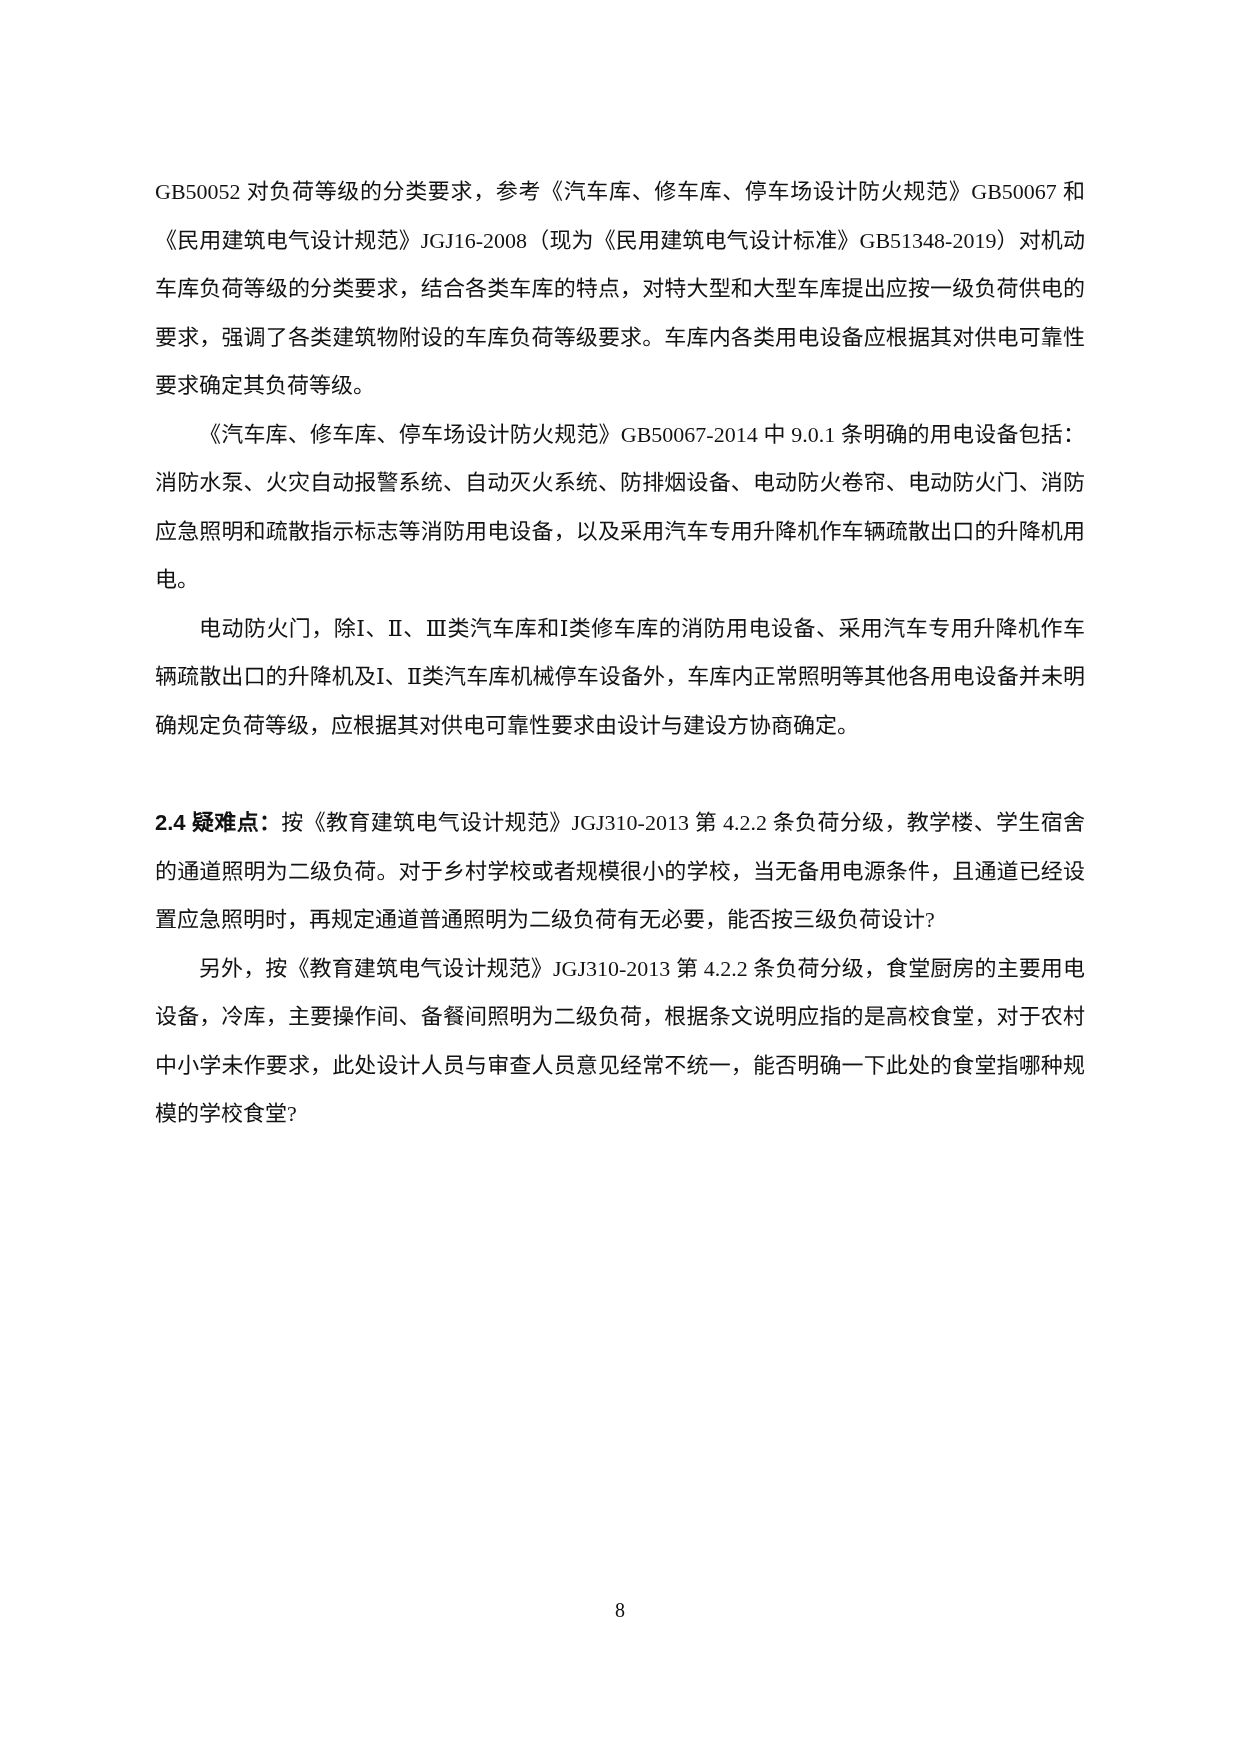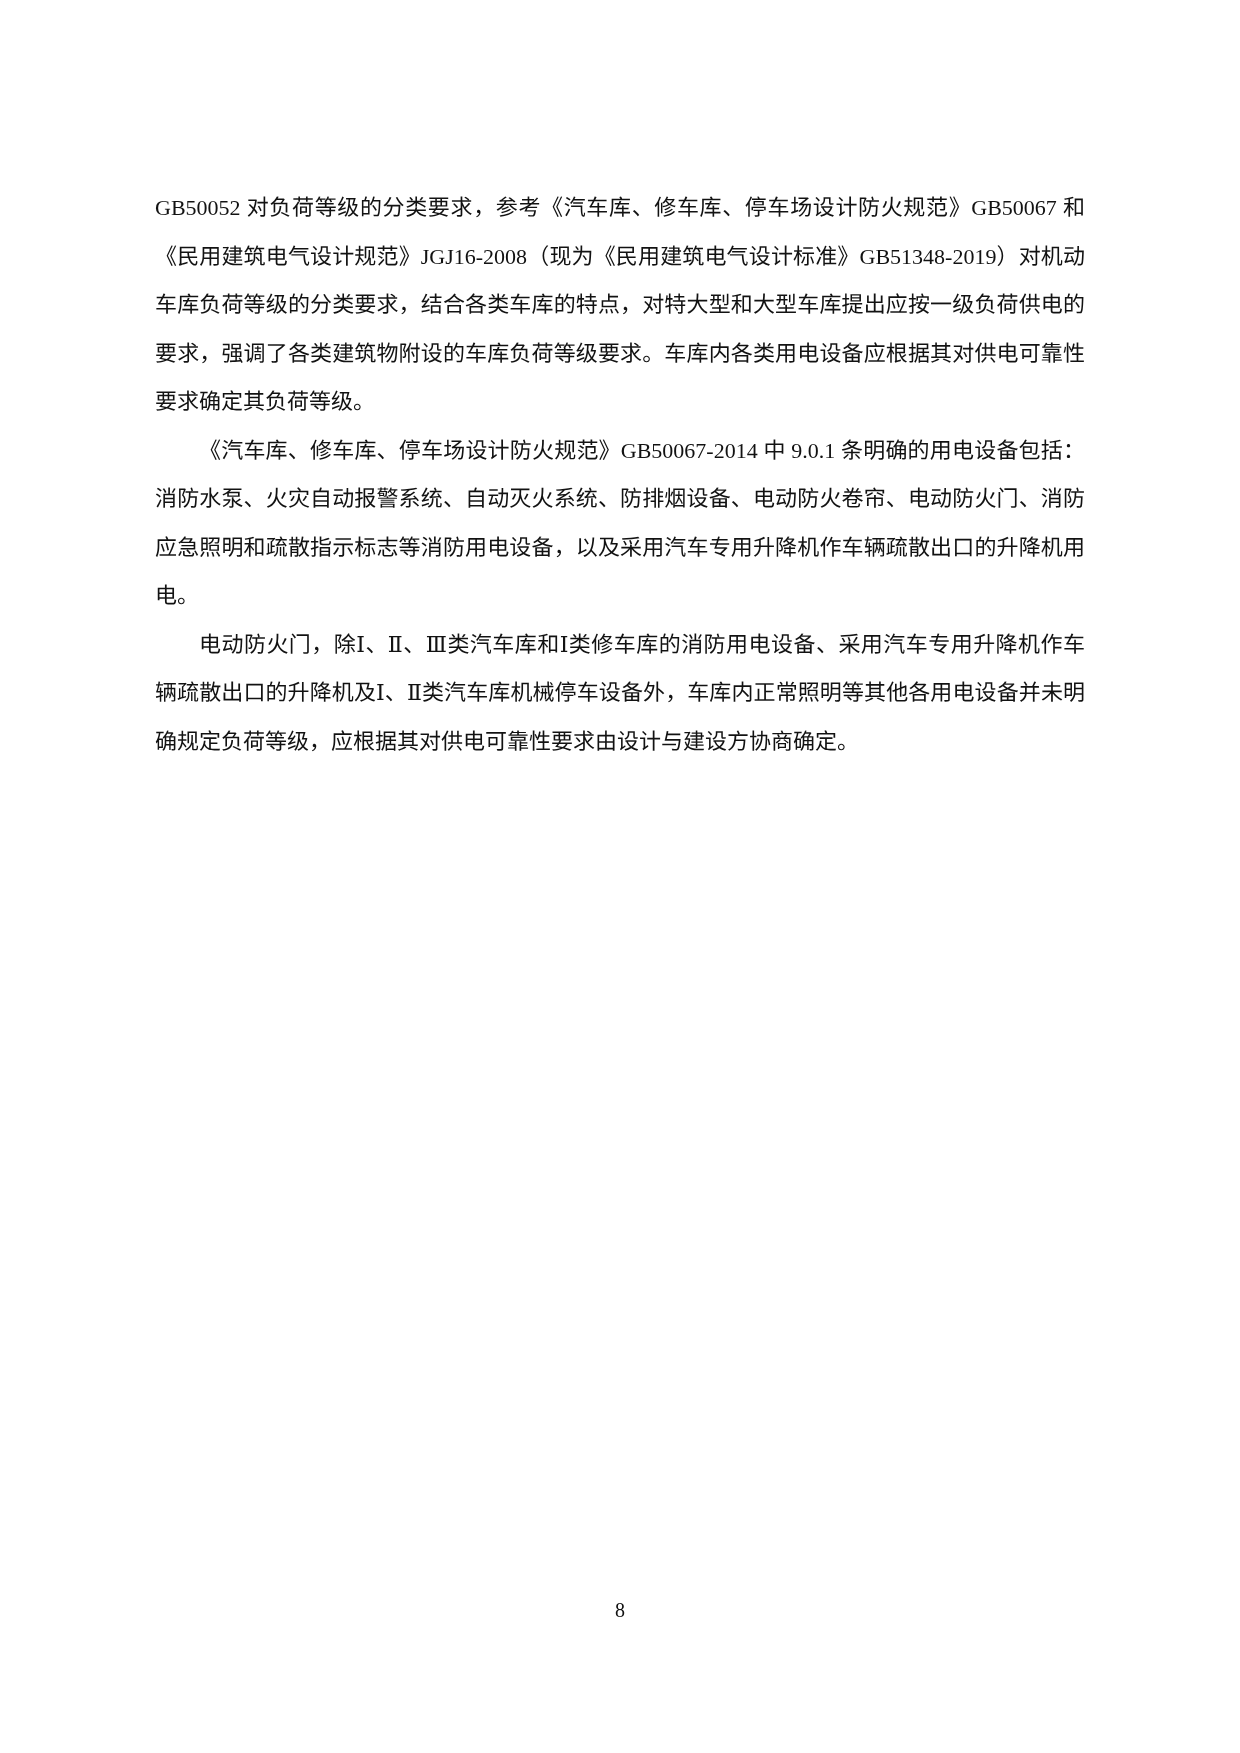--- a/index.html
+++ b/index.html
@@ -16,21 +16,21 @@
   }
   .page {
     position: relative;
     width: 1240px;
     height: 1753px;
     background: #ffffff;
   }
   .content {
     position: absolute;
     left: 155px;
-    top: 184px;
+    top: 168px;
     width: 930px;
   }
   p.para {
     margin: 0;
     font-size: 22px;
     line-height: 48.5px;
     text-align: justify;
     text-justify: inter-ideograph;
     color: #121212;
   }
@@ -61,20 +61,22 @@
 <div class="page">
   <div class="content">
 
     <p class="para">GB50052 对负荷等级的分类要求，参考《汽车库、修车库、停车场设计防火规范》GB50067 和《民用建筑电气设计规范》JGJ16-2008（现为《民用建筑电气设计标准》GB51348-2019）对机动车库负荷等级的分类要求，结合各类车库的特点，对特大型和大型车库提出应按一级负荷供电的要求，强调了各类建筑物附设的车库负荷等级要求。车库内各类用电设备应根据其对供电可靠性要求确定其负荷等级。</p>
 
     <p class="para indent">《汽车库、修车库、停车场设计防火规范》GB50067-2014 中 9.0.1 条明确的用电设备包括：消防水泵、火灾自动报警系统、自动灭火系统、防排烟设备、电动防火卷帘、电动防火门、消防应急照明和疏散指示标志等消防用电设备，以及采用汽车专用升降机作车辆疏散出口的升降机用电。</p>
 
 
     <p class="para indent">电动防火门，除Ⅰ、Ⅱ、Ⅲ类汽车库和Ⅰ类修车库的消防用电设备、采用汽车专用升降机作车辆疏散出口的升降机及Ⅰ、Ⅱ类汽车库机械停车设备外，车库内正常照明等其他各用电设备并未明确规定负荷等级，应根据其对供电可靠性要求由设计与建设方协商确定。</p>
 
+    <p class="para section"><span class="lead">2.4 疑难点：</span><span>按《教育建筑电气设计规范》JGJ310-2013 第 4.2.2 条负荷分级，教学楼、学生宿舍的通道照明为二级负荷。对于乡村学校或者规模很小的学校，当无备用电源条件，且通道已经设置应急照明时，再规定通道普通照明为二级负荷有无必要，能否按三级负荷设计?</span></p>
 
+    <p class="para indent">另外，按《教育建筑电气设计规范》JGJ310-2013 第 4.2.2 条负荷分级，食堂厨房的主要用电设备，冷库，主要操作间、备餐间照明为二级负荷，根据条文说明应指的是高校食堂，对于农村中小学未作要求，此处设计人员与审查人员意见经常不统一，能否明确一下此处的食堂指哪种规模的学校食堂?</p>
 
 
 
   </div>
 
   <div class="page-number">8</div>
 </div>
 
 </body></html>

